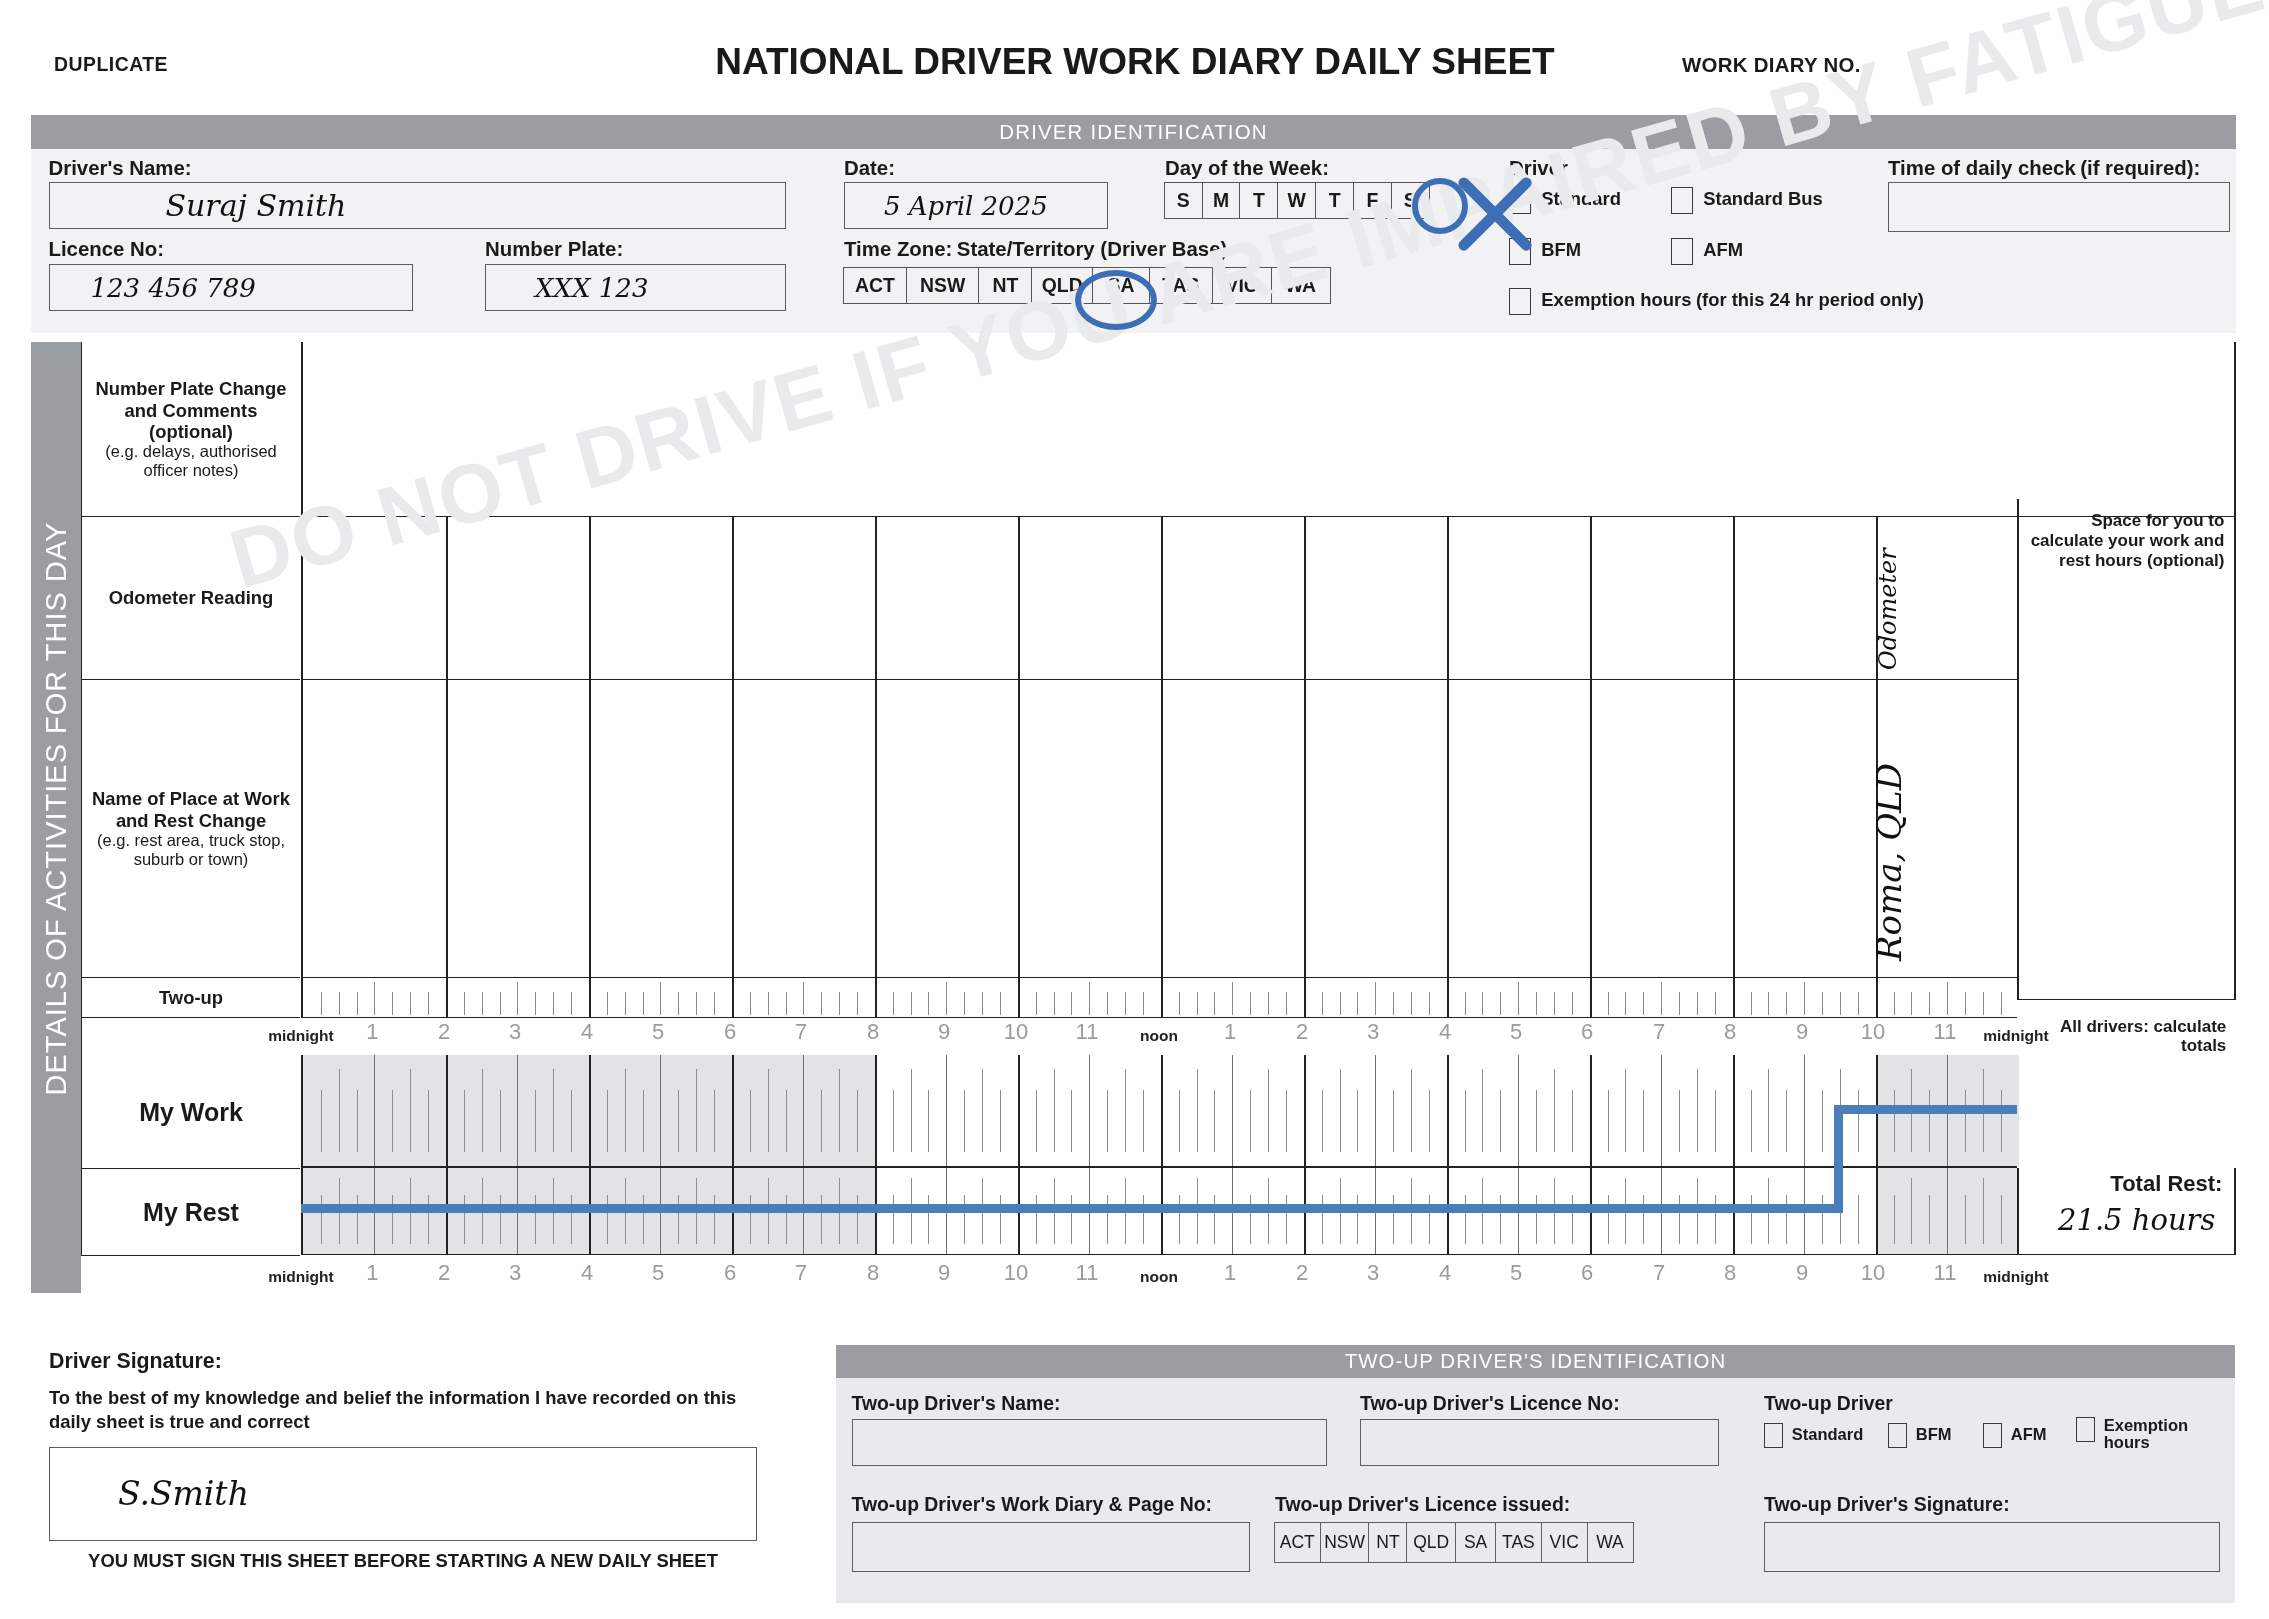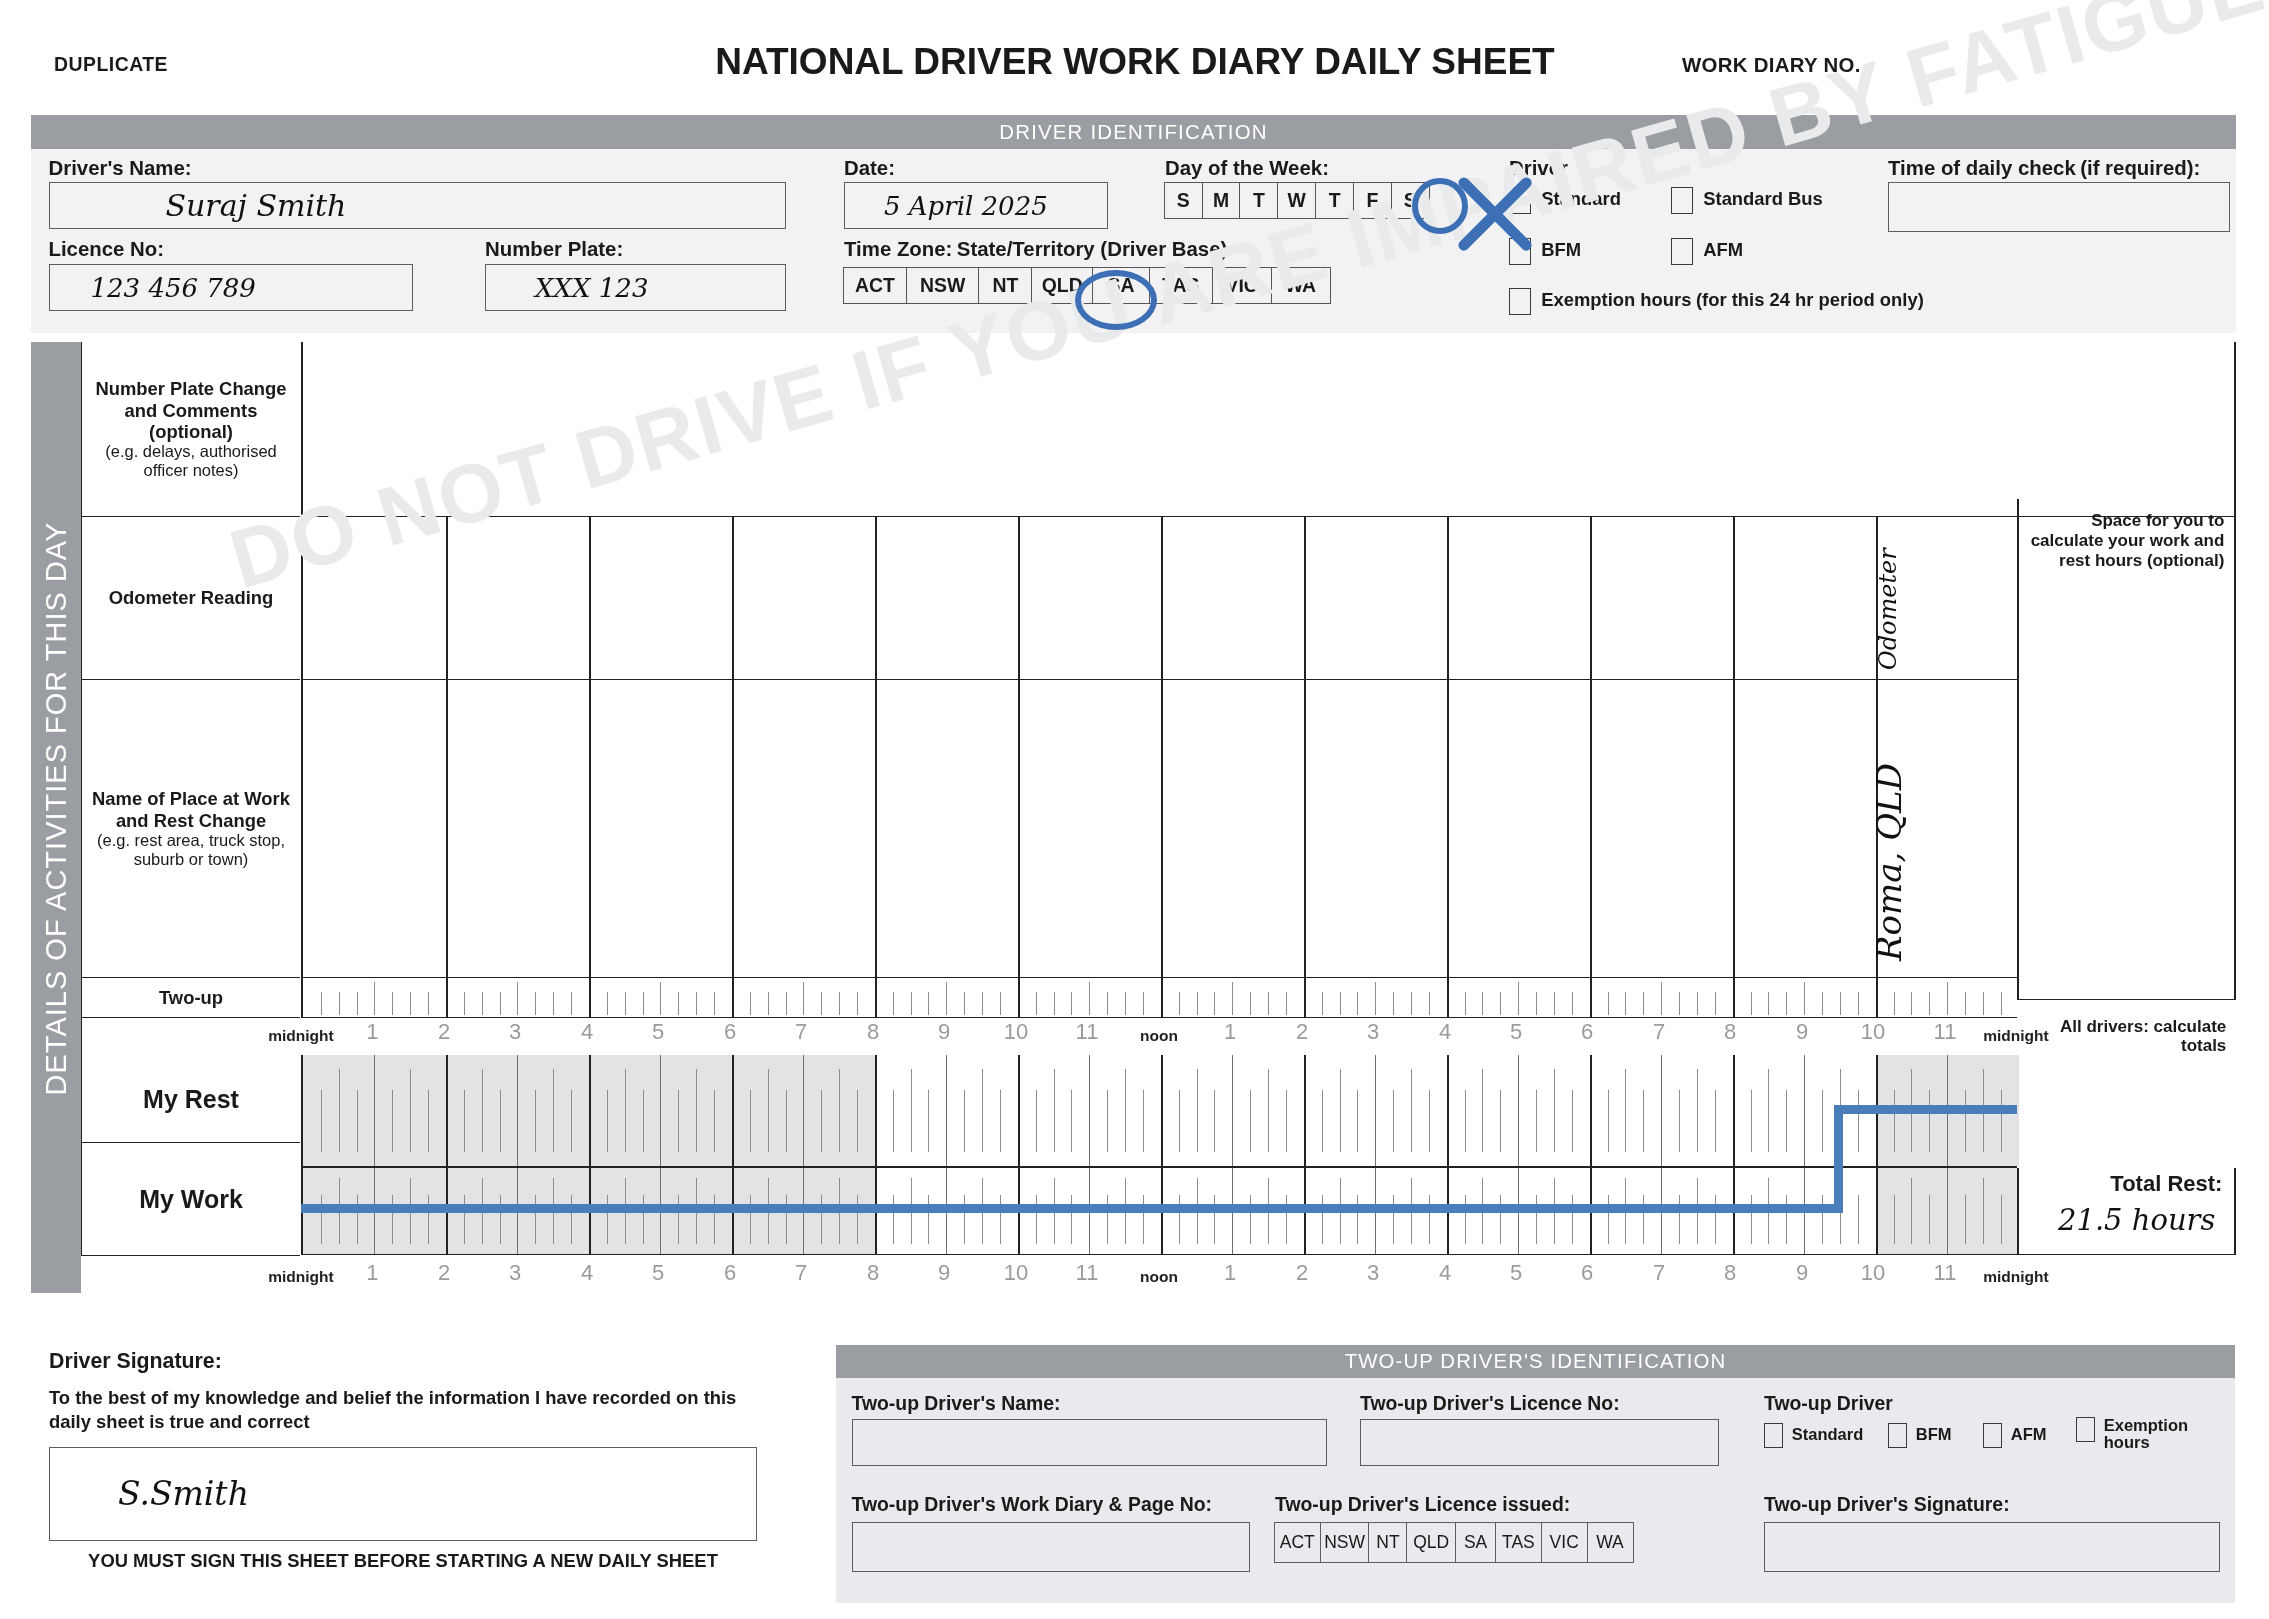--- a/index.html
+++ b/index.html
@@ -304,25 +304,25 @@
         <div>
           <div class="t">Name of Place at Work and Rest Change</div>
           <div class="s">(e.g. rest area, truck stop, suburb or town)</div>
         </div>
       </div>
       <div class="rowlabel" style="height:40px;">
         <div class="t">Two-up</div>
       </div>
 
       <div style="height:38px;background:#fff;border-left:1.6px solid #222;"></div>
+      <div class="rowlabel" style="height:113px;">
+        <div class="t" style="font-size:25px;">My Work</div>
+      </div>
       <div class="rowlabel" style="height:87px;border-bottom:1.6px solid #222;">
         <div class="t" style="font-size:25px;">My Rest</div>
-      </div>
-      <div class="rowlabel" style="height:113px;">
-        <div class="t" style="font-size:25px;">My Work</div>
       </div>
     </div>
 
     <div class="gridarea">
 
       <div class="gcell" style="top:0;height:175px;right:0;border-right:2.3px solid #222;"></div>
 
       <div class="gcell" style="top:175px;height:163px;right:219px;">
         <div class="vcols" id="vc-odo">
             <div class="vcol" style="left: 143px;"></div>

